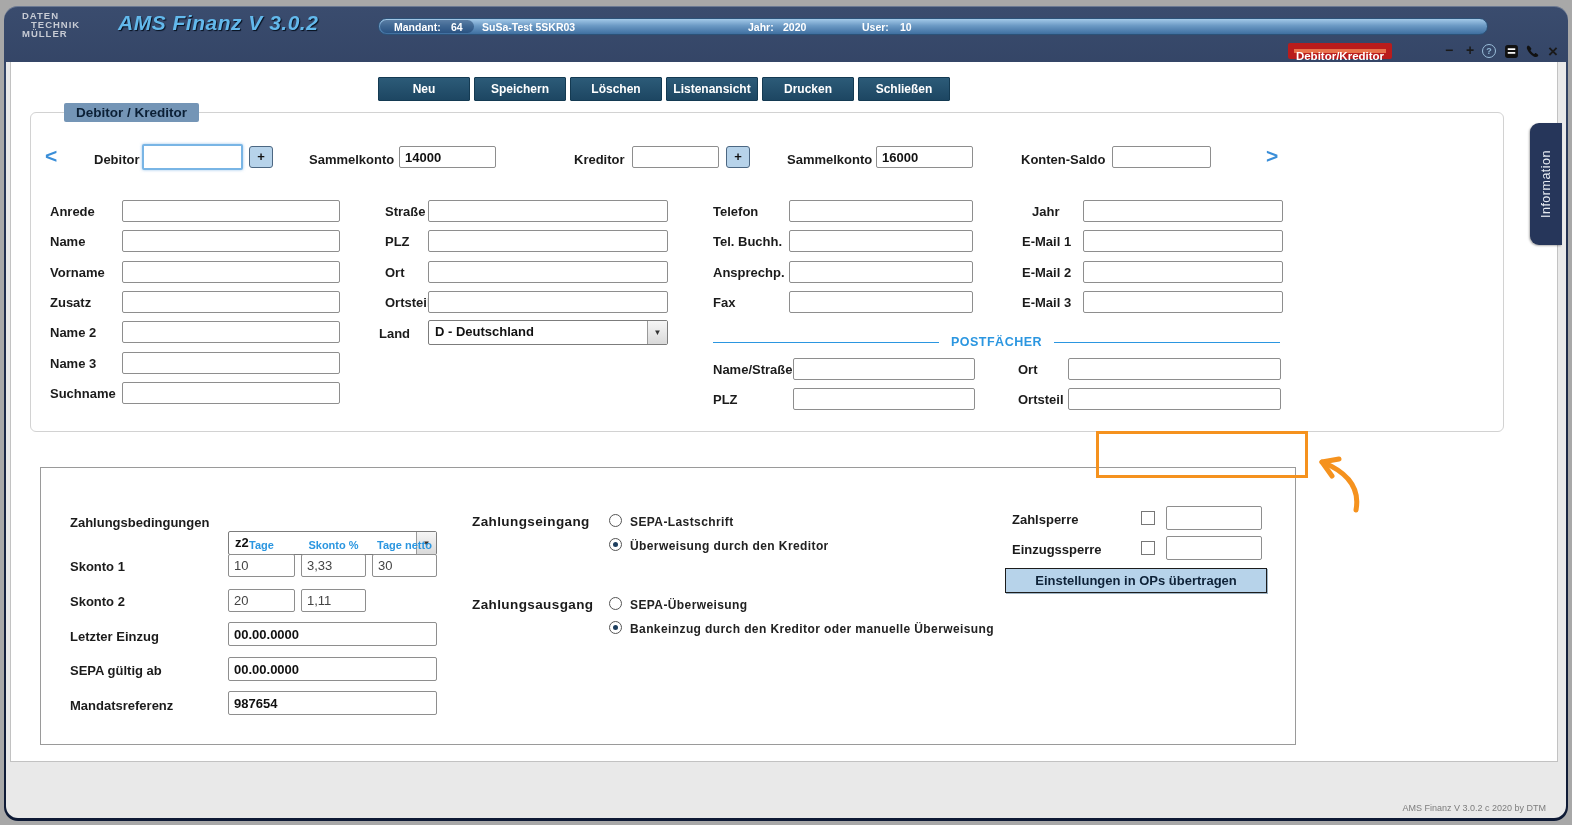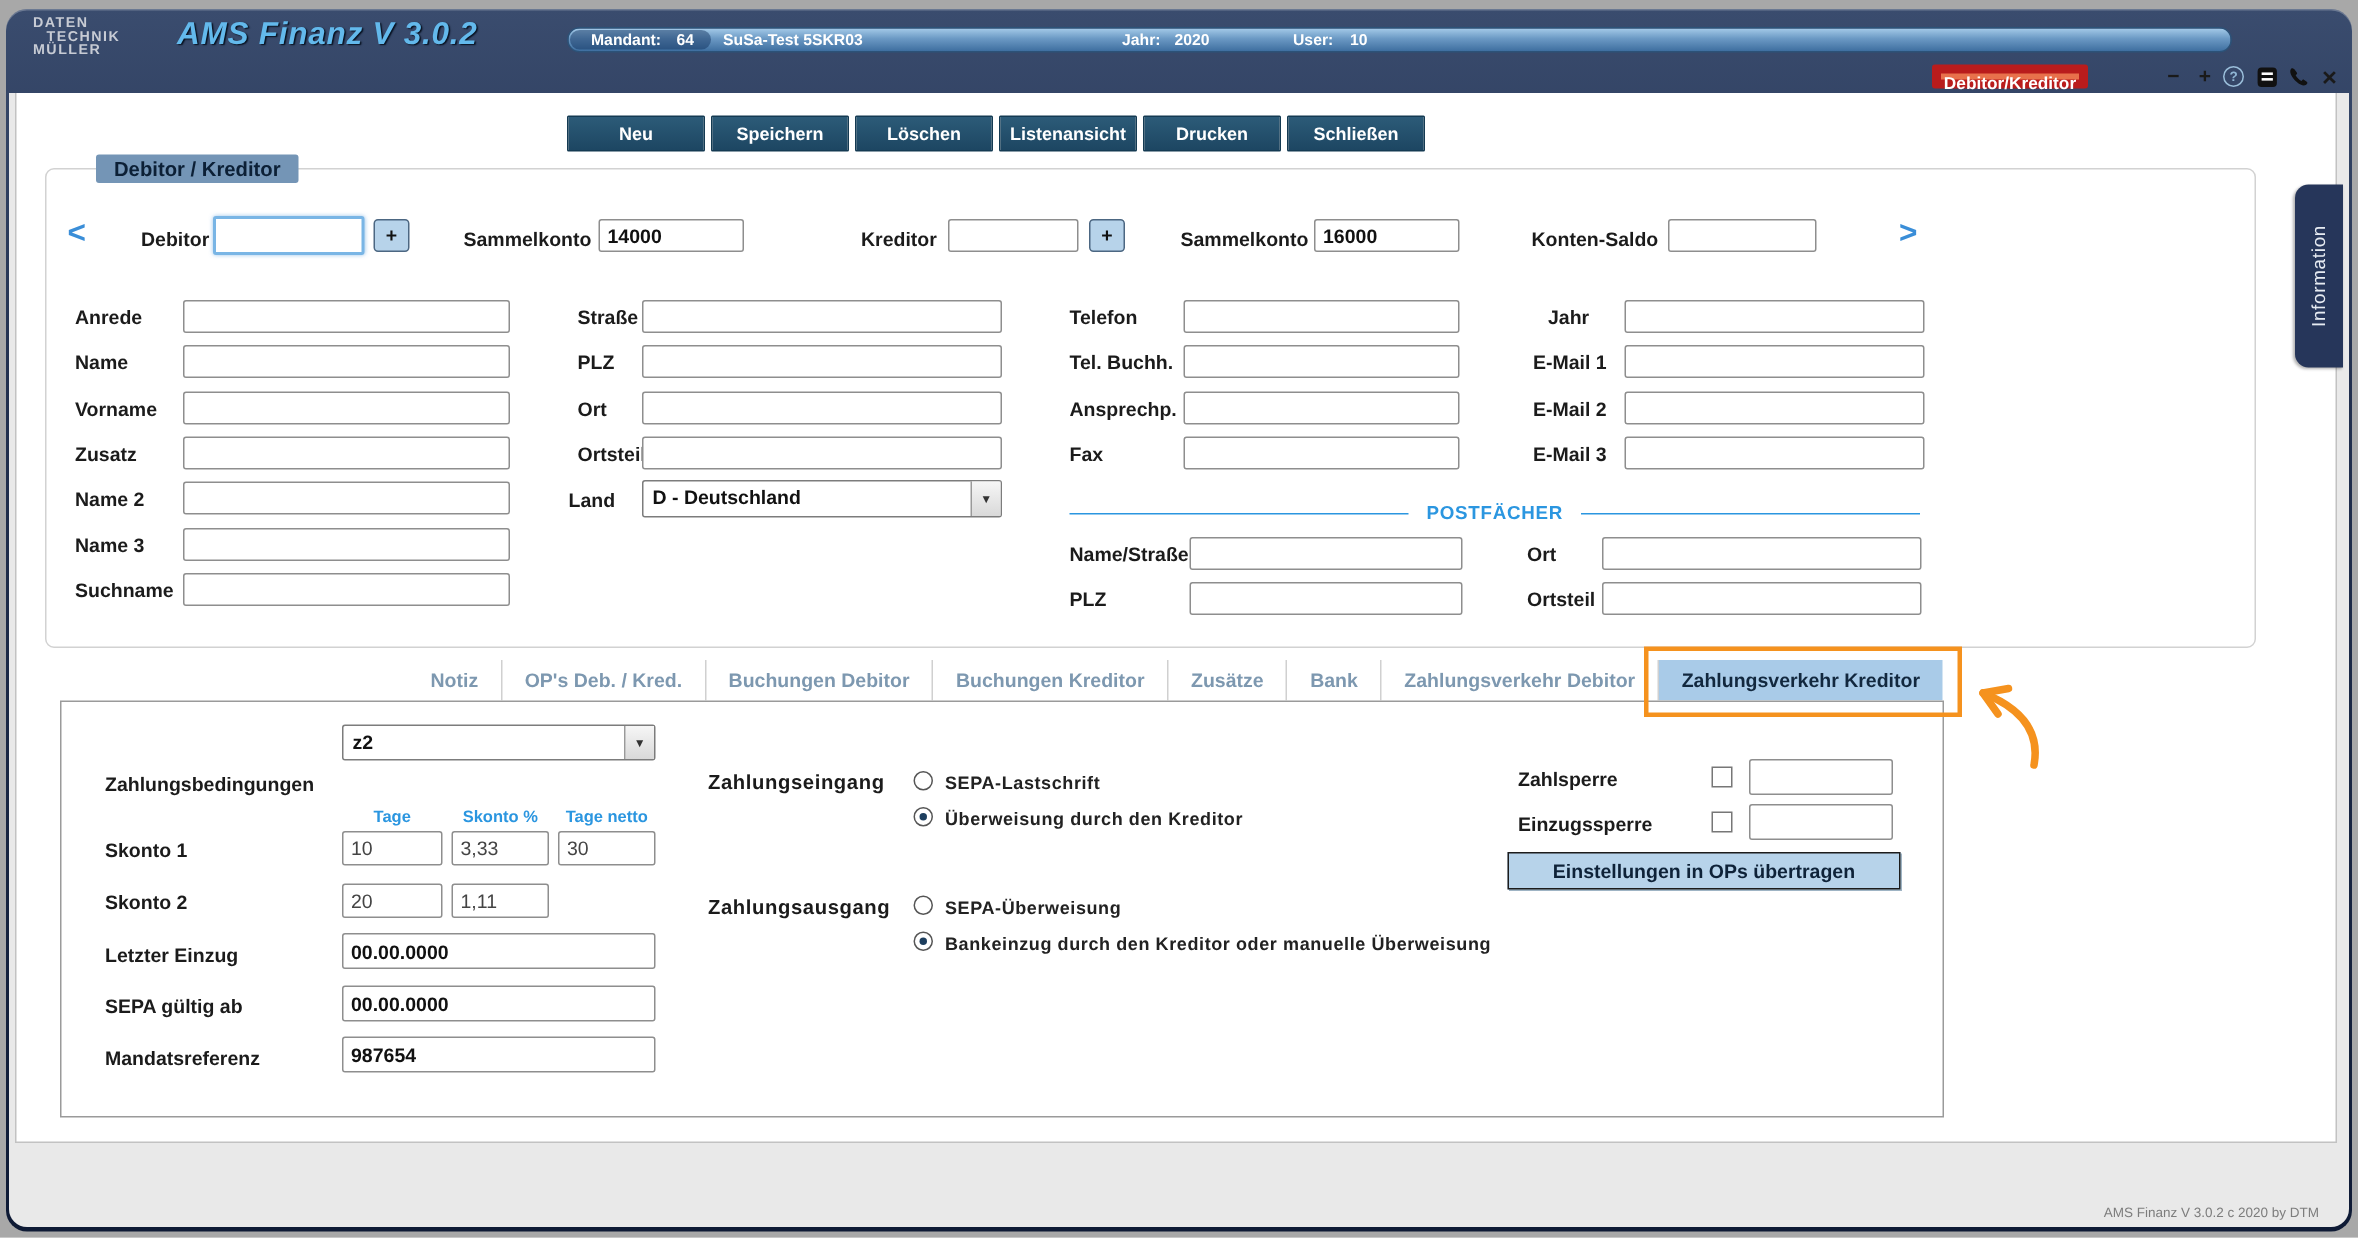--- a/index.html
+++ b/index.html
@@ -231,40 +231,30 @@
     </div>
   <div class="lbl" style="left:713px;top:362px">Name/Straße</div>
   <input class="inp" style="left: 793px; top: 358px; width: 182px;">
   <div class="lbl" style="left:713px;top:392px">PLZ</div>
   <input class="inp" style="left: 793px; top: 388px; width: 182px;">
   <div class="lbl" style="left:1018px;top:362px">Ort</div>
   <input class="inp" style="left: 1068px; top: 358px; width: 213px;">
   <div class="lbl" style="left:1018px;top:392px">Ortsteil</div>
   <input class="inp" style="left: 1068px; top: 388px; width: 213px;">
 
-  <div class="tabs">
-    <div class="tab">Notiz</div>
-    <div class="tab">OP's Deb. / Kred.</div>
-    <div class="tab">Buchungen Debitor</div>
-    <div class="tab">Buchungen Kreditor</div>
-    <div class="tab">Zusätze</div>
-    <div class="tab">Bank</div>
-    <div class="tab">Zahlungsverkehr Debitor</div>
-    <div class="tab active">Zahlungsverkehr Kreditor</div>
-  </div>
   <div class="annotrect"></div>
   <svg class="annotarrow" width="64" height="64" viewBox="0 0 64 64">
     <path d="M56,58 Q62,26 22,10" stroke="#f5921e" stroke-width="5" fill="none" stroke-linecap="round"></path>
     <path d="M32,24 L22,10 L39,7" stroke="#f5921e" stroke-width="5" fill="none" stroke-linecap="round" stroke-linejoin="round"></path>
   </svg>
 
   <div class="panel"></div>
 
   <div class="lbl" style="left:70px;top:515px">Zahlungsbedingungen</div>
-  <div class="dropdown" style="left:228px;top:483px;width:209px;height:24px">
+  <div class="dropdown" style="left:228px;top:531px;width:209px;height:24px">
     <div class="ddval">z2</div>
     <div class="ddbtn">▼</div>
   </div>
 
   <div class="colhead" style="left:228px;top:539px;width:67px">Tage</div>
   <div class="colhead" style="left:301px;top:539px;width:65px">Skonto %</div>
   <div class="colhead" style="left:372px;top:539px;width:65px">Tage netto</div>
 
   <div class="lbl" style="left:70px;top:559px">Skonto 1</div>
   <input class="inp gray" style="left: 228px; top: 554px; width: 67px; height: 23px;" value="10">

